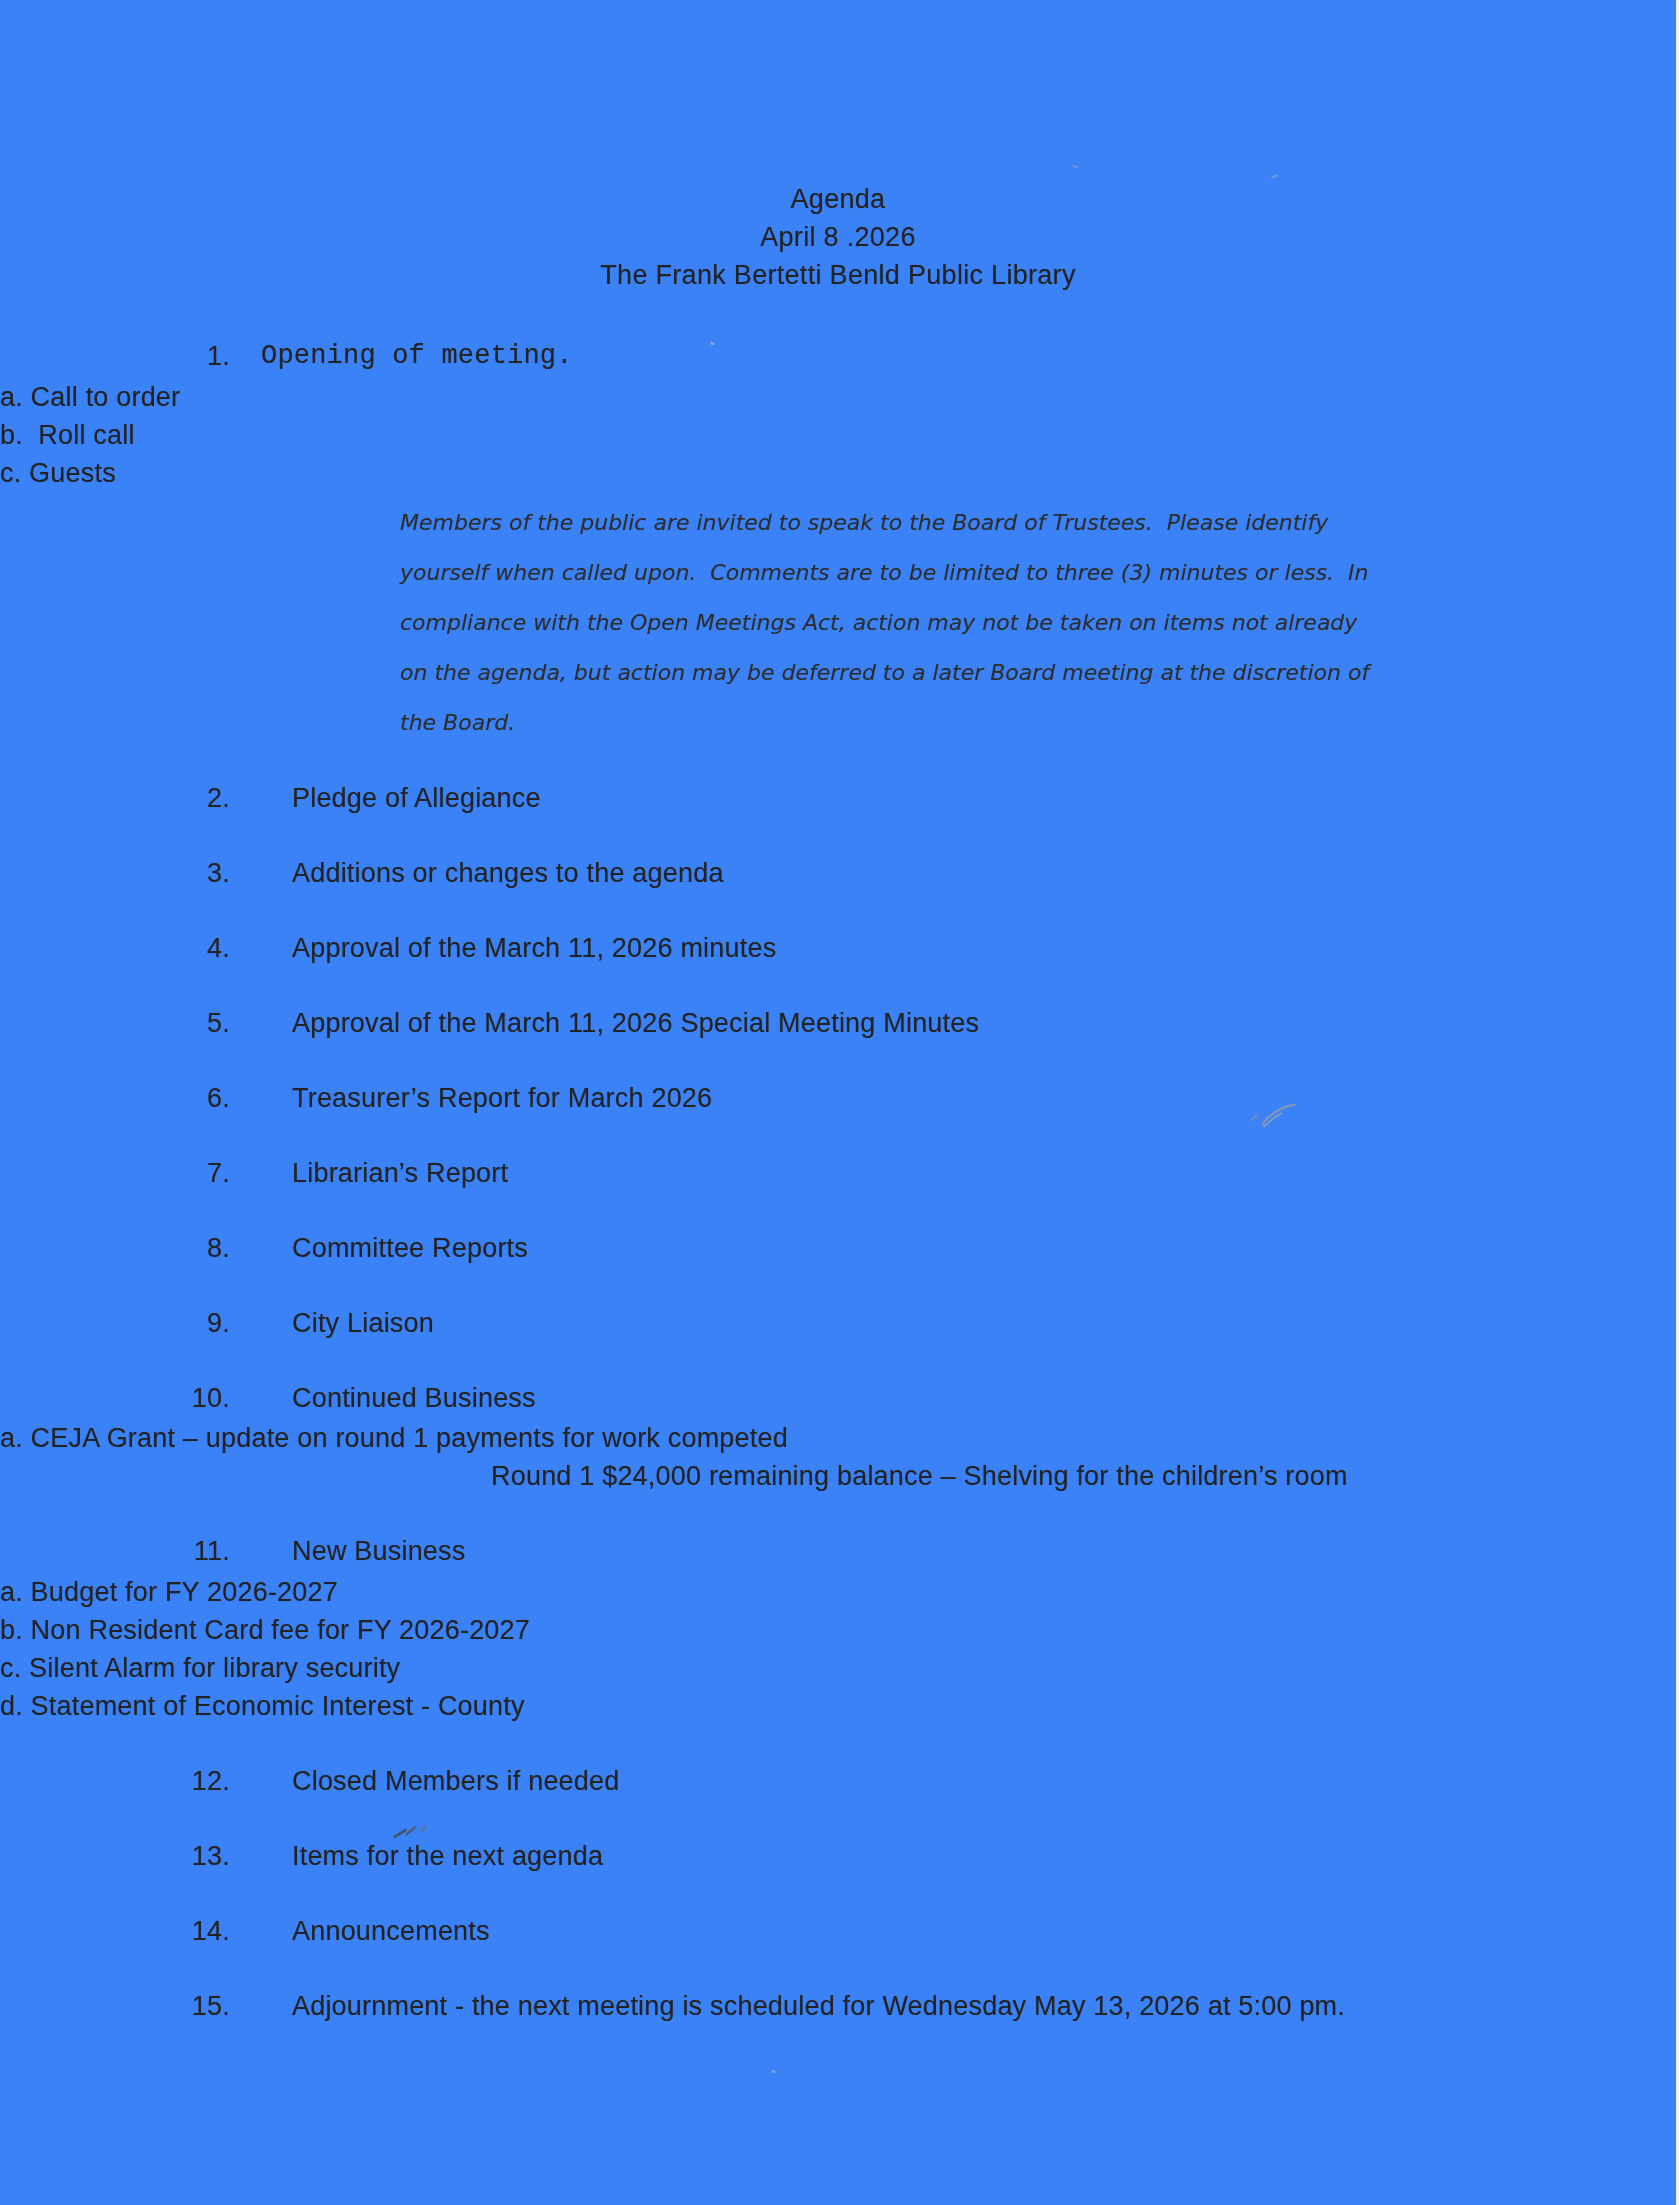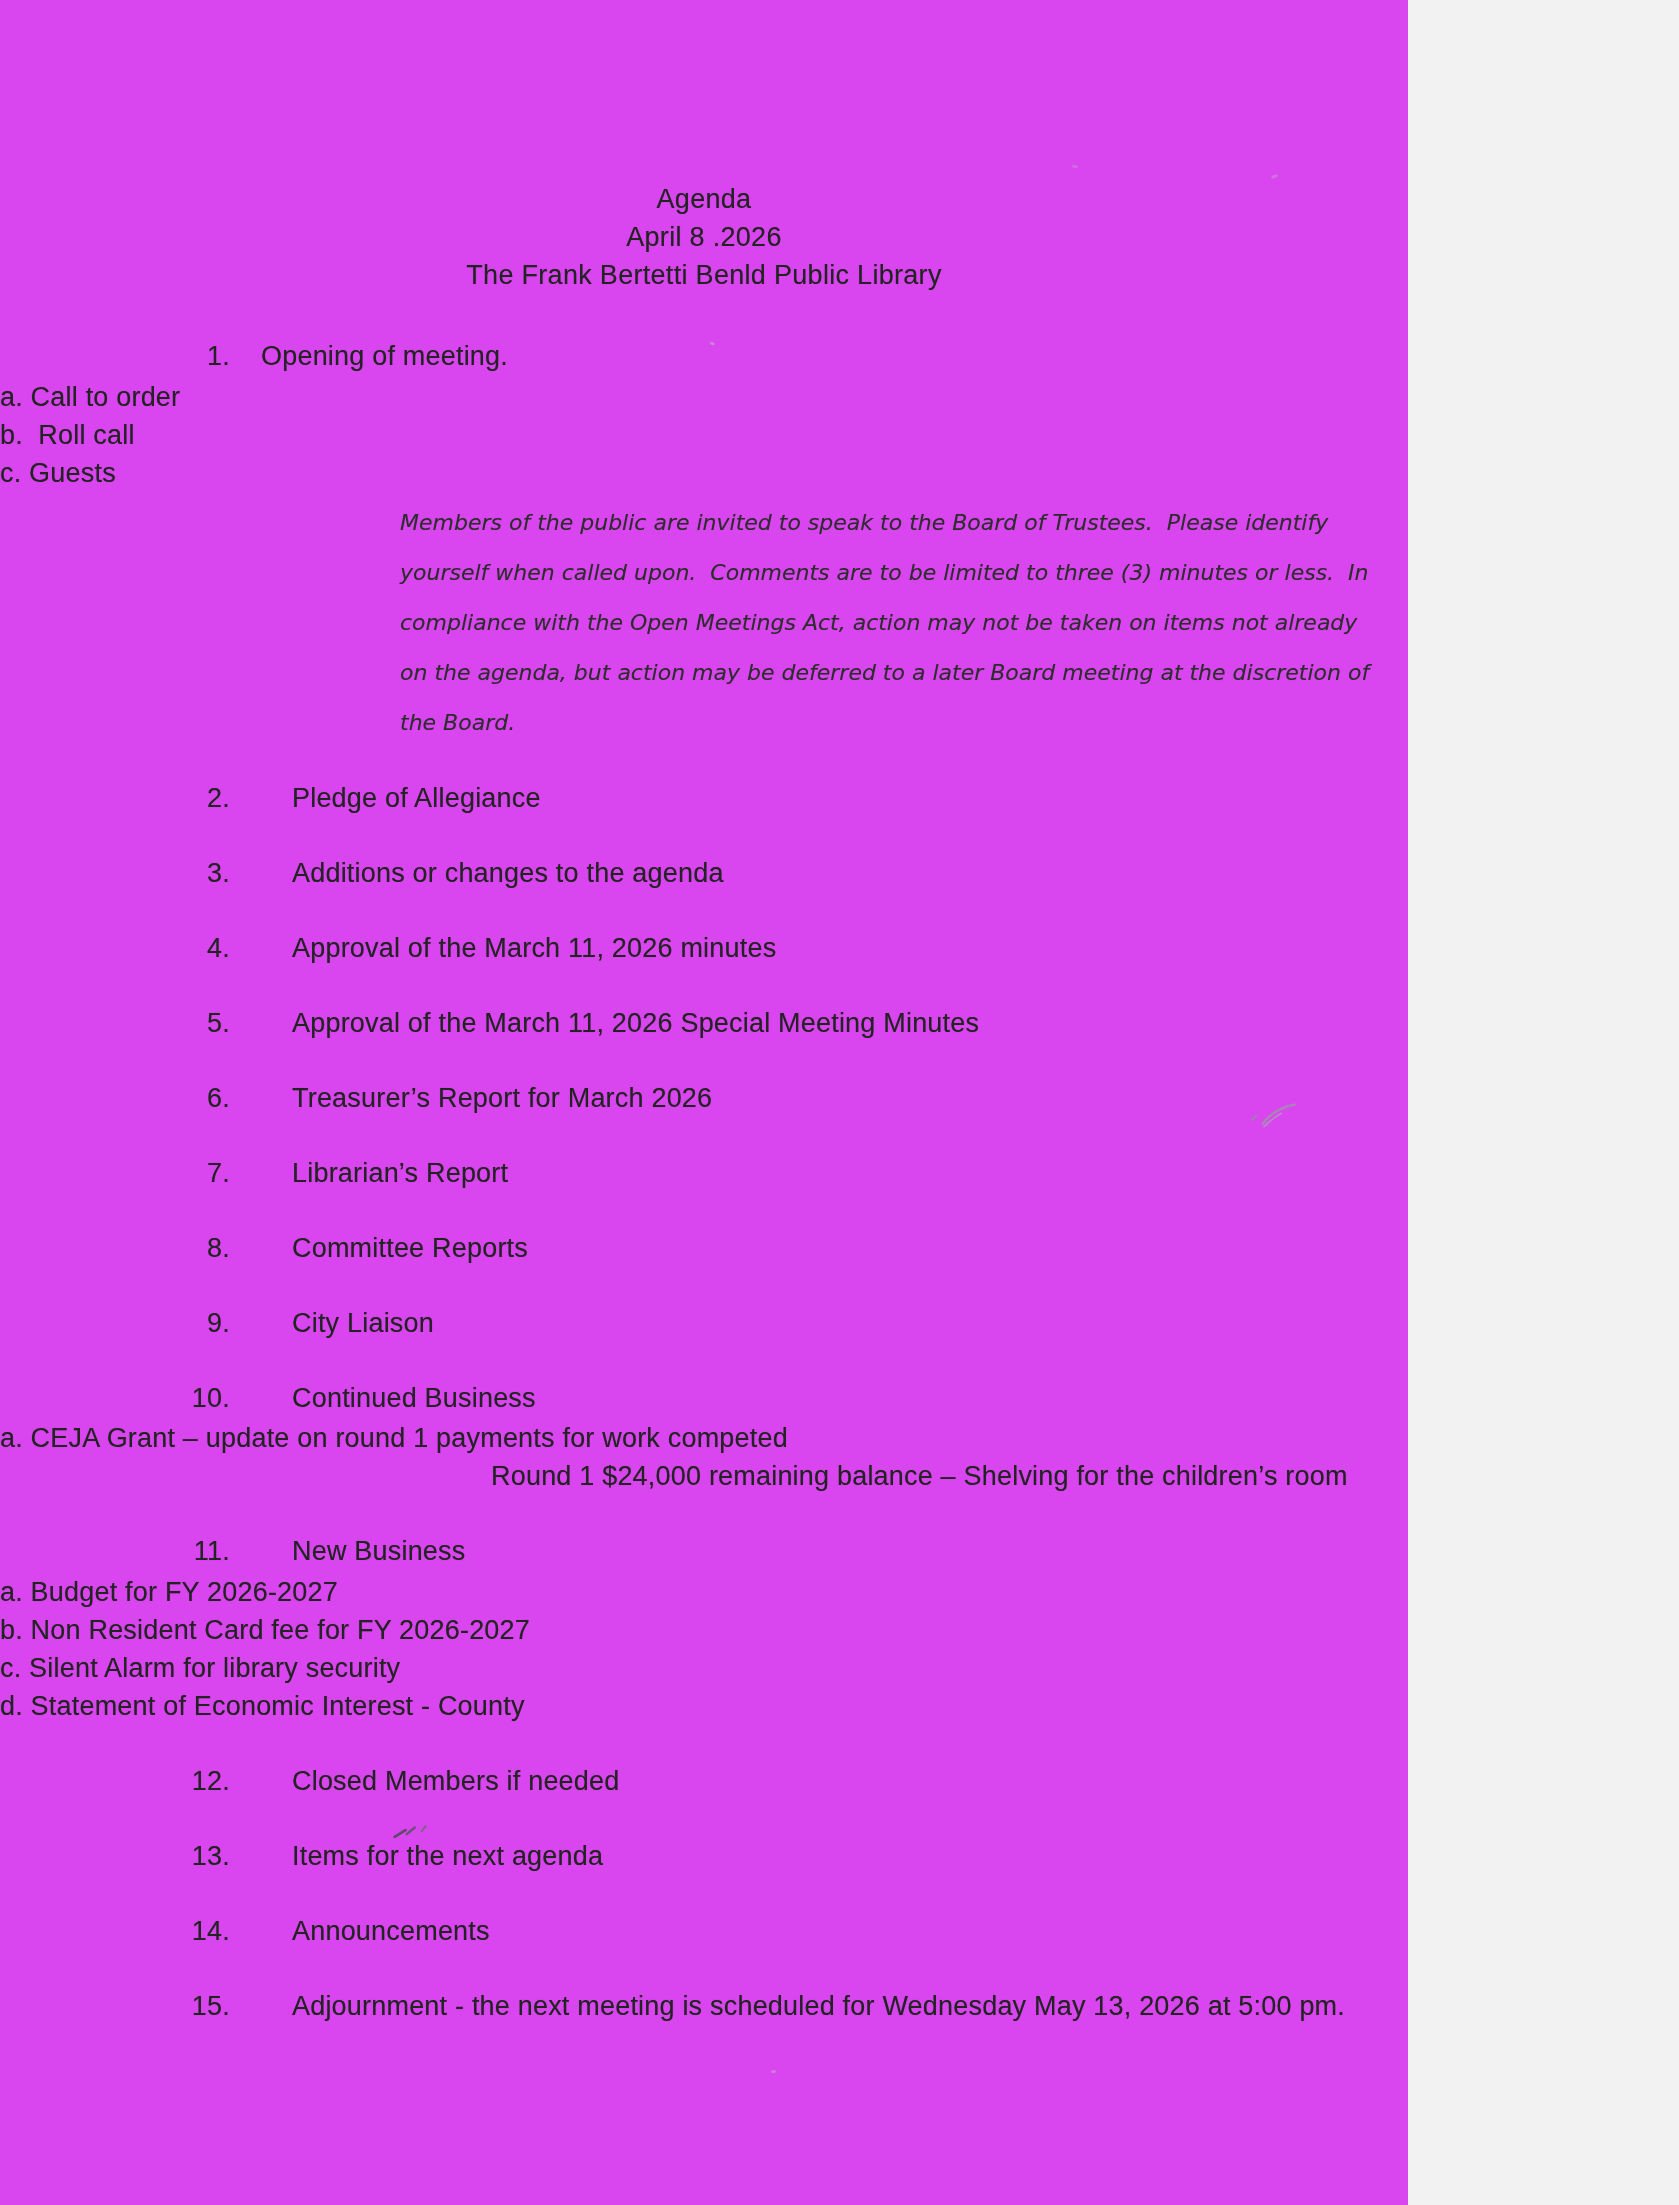--- a/index.html
+++ b/index.html
@@ -3,22 +3,22 @@
 <meta charset="utf-8">
 <style>
   html,body { margin:0; padding:0; }
   body {
     width:1680px; height:2205px;
     background:#f2f2f2;
     font-family:"Liberation Sans", sans-serif;
   }
   .page {
     position:relative;
-    width:1408px; height:2205px;
-    background:#d946ef;
+    width:1676px; height:2205px;
+    background:#3b82f6;
     overflow:hidden;
     color:#232323;
     text-shadow:0 0 0.7px rgba(35,35,35,0.38);
   }
   .title {
     padding-top:180px;
     text-align:center;
     font-size:27px;
     line-height:38px;
     letter-spacing:0.3px;
@@ -29,21 +29,21 @@
   .item:first-child { margin-top:43px; }
   .item-row {
     display:flex;
     padding-left:183px;
     font-size:27px;
     line-height:38px;
     letter-spacing:0.2px;
   }
   .num { width:47px; text-align:right; white-space:pre; }
   .item-row .txt { margin-left:62px; white-space:pre; }
-  .item-row.first .txt { margin-left:31px; }
+  .item-row.first .txt { margin-left:31px;font-family:Liberation Mono, monospace; }
   .subs { margin-top:2.7px; }
   .sub {
     font-size:27px;
     line-height:38px;
     letter-spacing:0.2px;
     white-space:pre;
   }
   .sub-note {
     padding-left:491px;
     font-size:27px;

